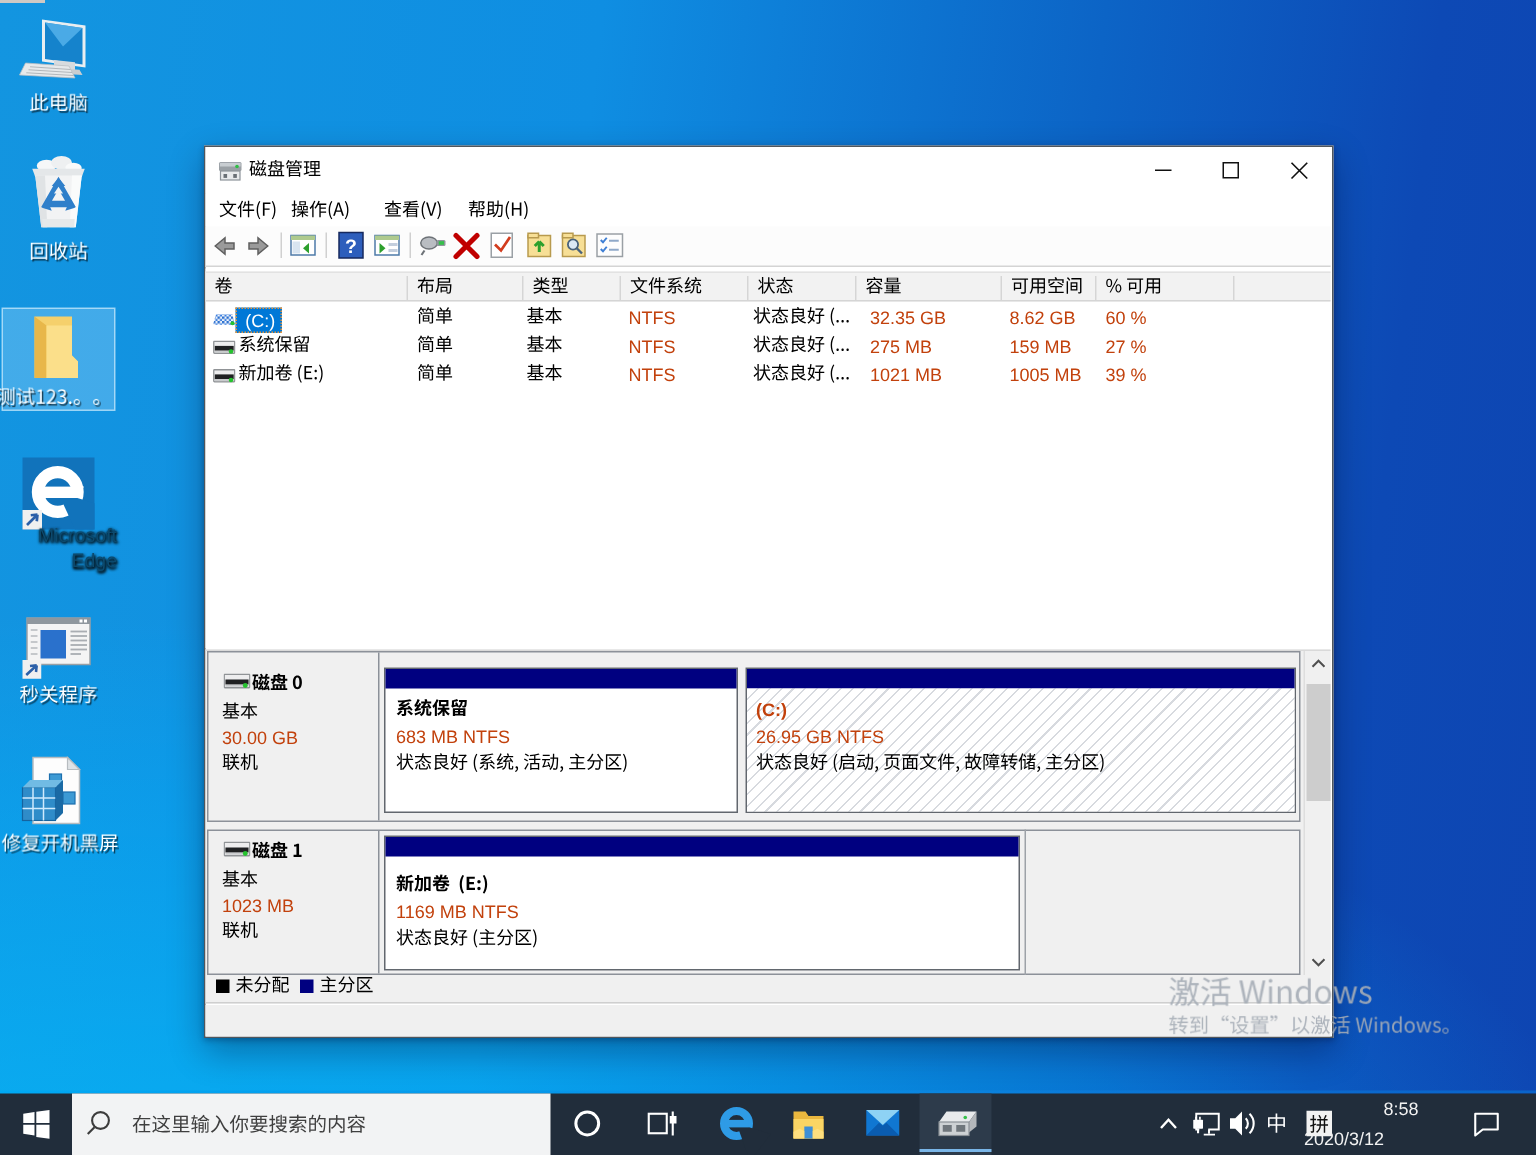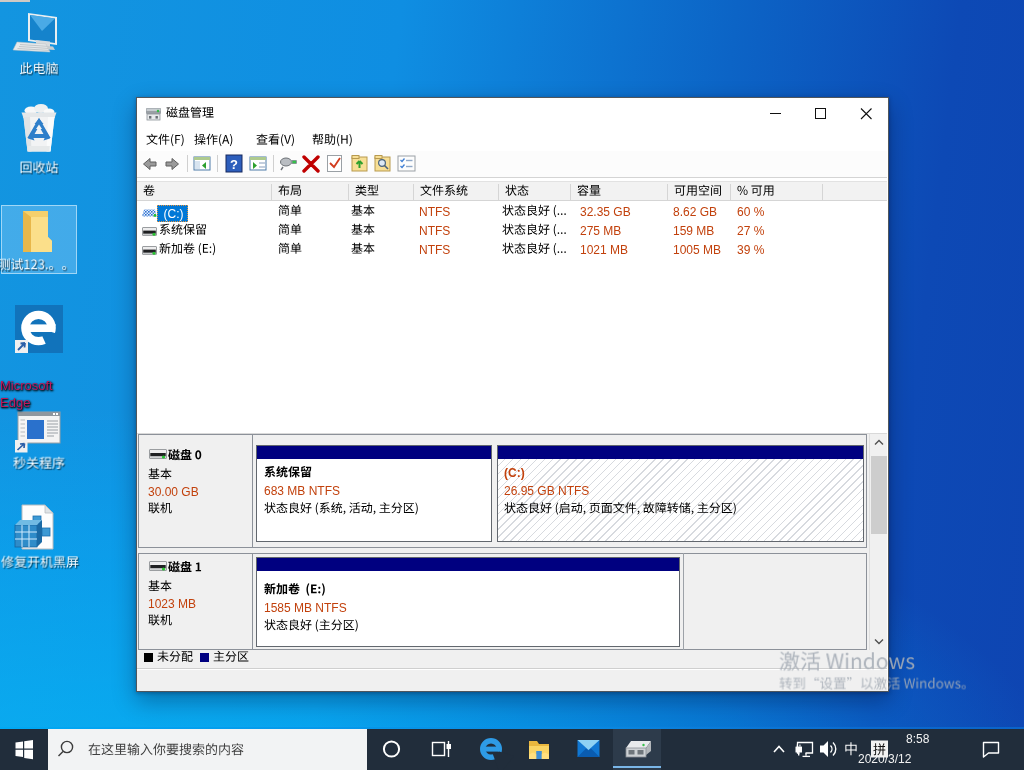--- a/index.html
+++ b/index.html
@@ -37,21 +37,21 @@
 
 .cap{position:absolute;top:0;width:45px;height:30px}
 
 #tb{position:absolute;left:0;top:729px;width:1024px;height:41px;background:#212d3b}
 #tbline{position:absolute;left:0;top:727px;width:1024px;height:2px;
  background:linear-gradient(to right,#00a9f4,#0a8ce4 55%,#0b6ace 85%,#0a64ca)}
 #sbox{position:absolute;left:48px;top:729px;width:319px;height:41px;background:#f2f3f4}
 #dmbtn{position:absolute;left:613px;top:729px;width:48px;height:41px;background:#2d3b4b}
 #dmline{position:absolute;left:613px;top:766px;width:48px;height:2px;background:#7ab6e8}
 #ov{position:absolute;left:0;top:0;z-index:60;pointer-events:none}
-.trayt{position:absolute;color:#f2f2f2;font-size:12px;text-align:left;white-space:pre}
+.trayt{position:absolute;color:#f2f2f2;font-size:12px;text-align:center;white-space:pre}
 </style></head><body>
 <div id="desk"></div>
 <div id="corner"></div>
 
 <svg class="abs" style="left:0;top:0" width="90" height="600" viewBox="0 0 90 600">
 
  <g>
   <polygon points="28,13 57,17 57,45 28,41" fill="#e9eef1"></polygon>
   <polygon points="30,15 55,18.6 55,43 30,39.4" fill="#1583cc"></polygon>
   <polygon points="30,15 55,18.6 42,31" fill="#53b2ea" opacity="0.85"></polygon>
@@ -136,21 +136,21 @@
           <line x1="15" y1="532" x2="37" y2="532"></line>
           <line x1="15" y1="539" x2="37" y2="539"></line>
           <line x1="22" y1="525" x2="22" y2="547"></line>
           <line x1="29" y1="525" x2="29" y2="547"></line>
         </g>
    <polygon points="15,525 20,520 42,520 37,525" fill="#71bbe4"></polygon>
    <polygon points="37,525 42,520 42,542 37,547" fill="#1a6aa5"></polygon>
   </g>
  </g>
 </svg>
-<div class="latin" style="left:0px;top:377px;width:78px;text-align:left;color:#be185d;font-size:13px;line-height:17px;text-shadow:1px 1.2px 2px #000,0 1px 2px #000">Microsoft<br>Edge</div>
+<div class="latin" style="left:0px;top:348px;width:78px;text-align:right;color:#0c4a6e;font-size:13px;line-height:17px;text-shadow:1px 1.2px 2px #000,0 1px 2px #000">Microsoft<br>Edge</div>
 
 <div id="win">
  <div id="title"></div>
  <svg class="abs" style="left:8px;top:7px" width="17" height="17" viewBox="0 0 17 17">
   <rect x="1" y="3" width="15" height="6" rx="1" fill="#9aa0a5"></rect>
   <rect x="1.6" y="3.6" width="13.8" height="2.4" fill="#c8cdd1"></rect>
   <circle cx="13" cy="6" r="1.2" fill="#2fbf45"></circle>
   <rect x="2" y="9" width="13" height="6" fill="#e8eaec" stroke="#8d9399" stroke-width="0.8"></rect>
   <rect x="4" y="11" width="2.4" height="2.6" fill="#6a7076"></rect>
       <rect x="10.5" y="11" width="2.4" height="2.6" fill="#6a7076"></rect>
@@ -308,21 +308,21 @@
    <rect x="1.3" y="4" width="15.4" height="3.4" fill="#1f2022"></rect>
    <rect x="1.3" y="7.4" width="15.4" height="1.4" fill="#c9cbcd"></rect>
    <circle cx="14.5" cy="8" r="1.6" fill="#25c32e"></circle>
   </svg>
 
   <div class="latin" style="left:11px;top:51px">30.00 GB</div>
   <div class="latin" style="left:127px;top:50px">683 MB NTFS</div>
   <div class="latin" style="left:367px;top:50px">26.95 GB NTFS</div>
   <div class="latin" style="left:367px;top:32px;font-weight:bold">(C:)</div>
   <div class="latin" style="left:11px;top:163px">1023 MB</div>
-  <div class="latin" style="left:127px;top:167px">1585 MB NTFS</div>
+  <div class="latin" style="left:127px;top:167px">1169 MB NTFS</div>
  </div>
 
  <div id="vsb">
   <svg class="abs" style="left:0;top:0" width="18" height="17">
         <path d="M5 10.5 L9 6.5 L13 10.5" stroke="#505050" stroke-width="1.4" fill="none"></path>
       </svg>
   <div id="thumb"></div>
   <svg class="abs" style="left:0;top:199px" width="18" height="17">
         <path d="M5 6.5 L9 10.5 L13 6.5" stroke="#505050" stroke-width="1.4" fill="none"></path>
       </svg>

